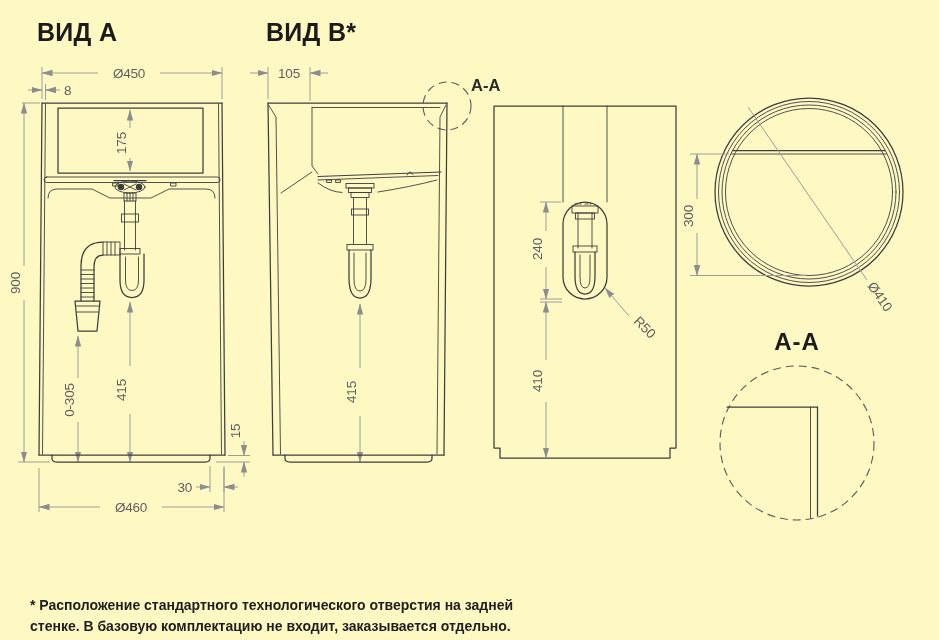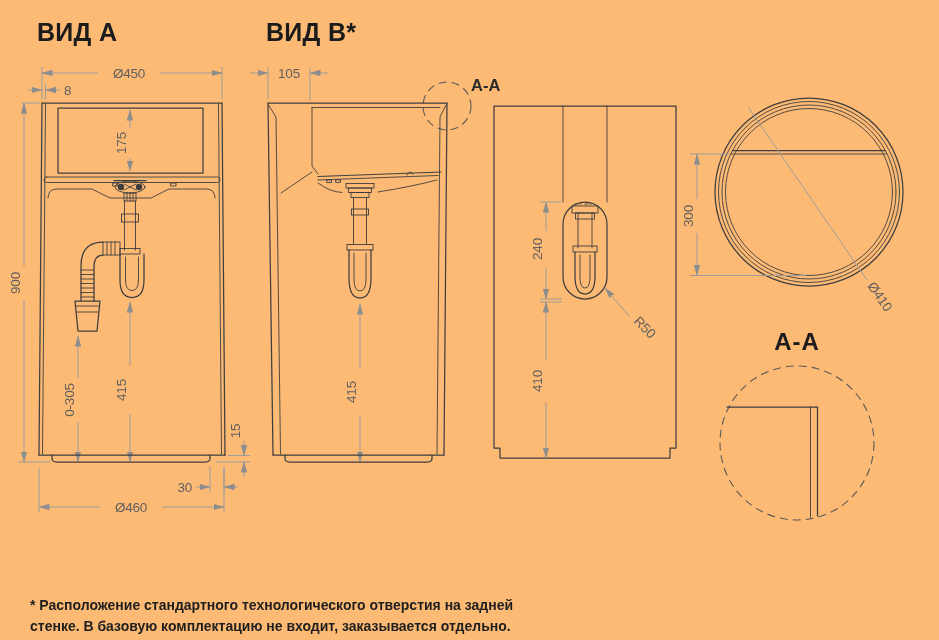--- a/index.html
+++ b/index.html
@@ -1,16 +1,16 @@
 <!DOCTYPE html>
 <html><head>
 <meta charset="utf-8">
 <style>
   html,body{margin:0;padding:0;background:#fff;}
-  .page{position:relative;width:939px;height:640px;background:#fdba74;overflow:hidden;}
+  .page{position:relative;width:939px;height:640px;background:#fef9c3;overflow:hidden;}
   svg{display:block;}
   .edge{stroke:#3e3e3e;stroke-width:1.25;fill:none;stroke-linecap:round;stroke-linejoin:round;}
   .edge2{stroke:#3e3e3e;stroke-width:.9;fill:none;stroke-linecap:round;}
   .dim{stroke:#9c9c9c;stroke-width:1;fill:none;}
   .dimt{fill:#5f5f5f;font:13.5px "Liberation Sans",sans-serif;letter-spacing:-.2px;}
   .title{fill:#1b1b1b;font:700 25px "Liberation Sans",sans-serif;letter-spacing:.3px;}
   .callout{fill:#2a2a2a;font:600 16.5px "Liberation Sans",sans-serif;}
   .detail-title{fill:#1b1b1b;font:700 24px "Liberation Sans",sans-serif;letter-spacing:1px;}
   .note{fill:#1e1e1e;font:700 14px "Liberation Sans",sans-serif;}
   .dark{fill:#3e3e3e;}

